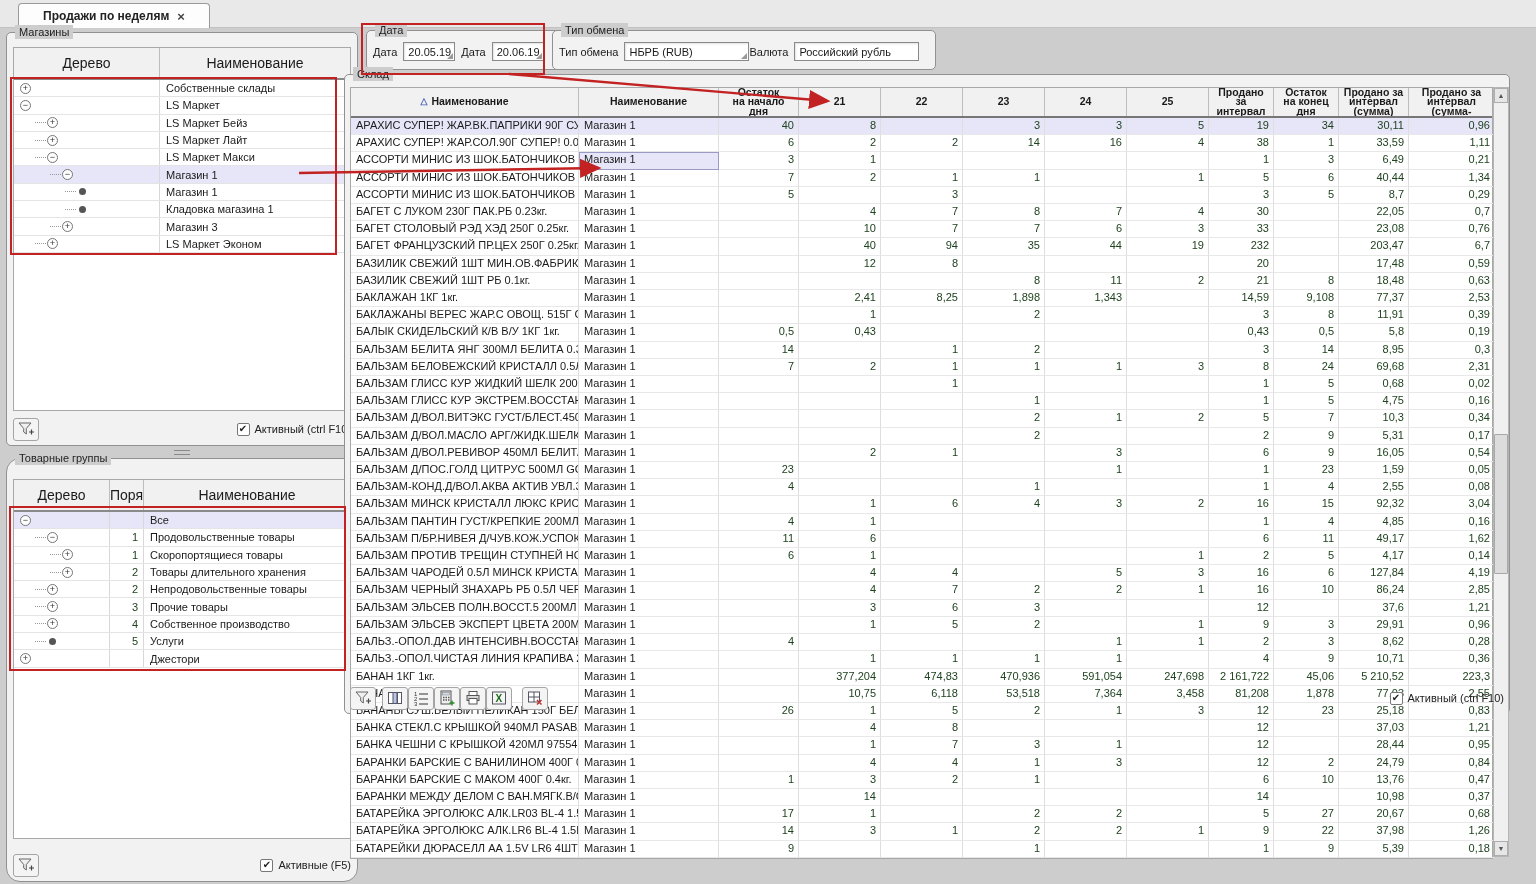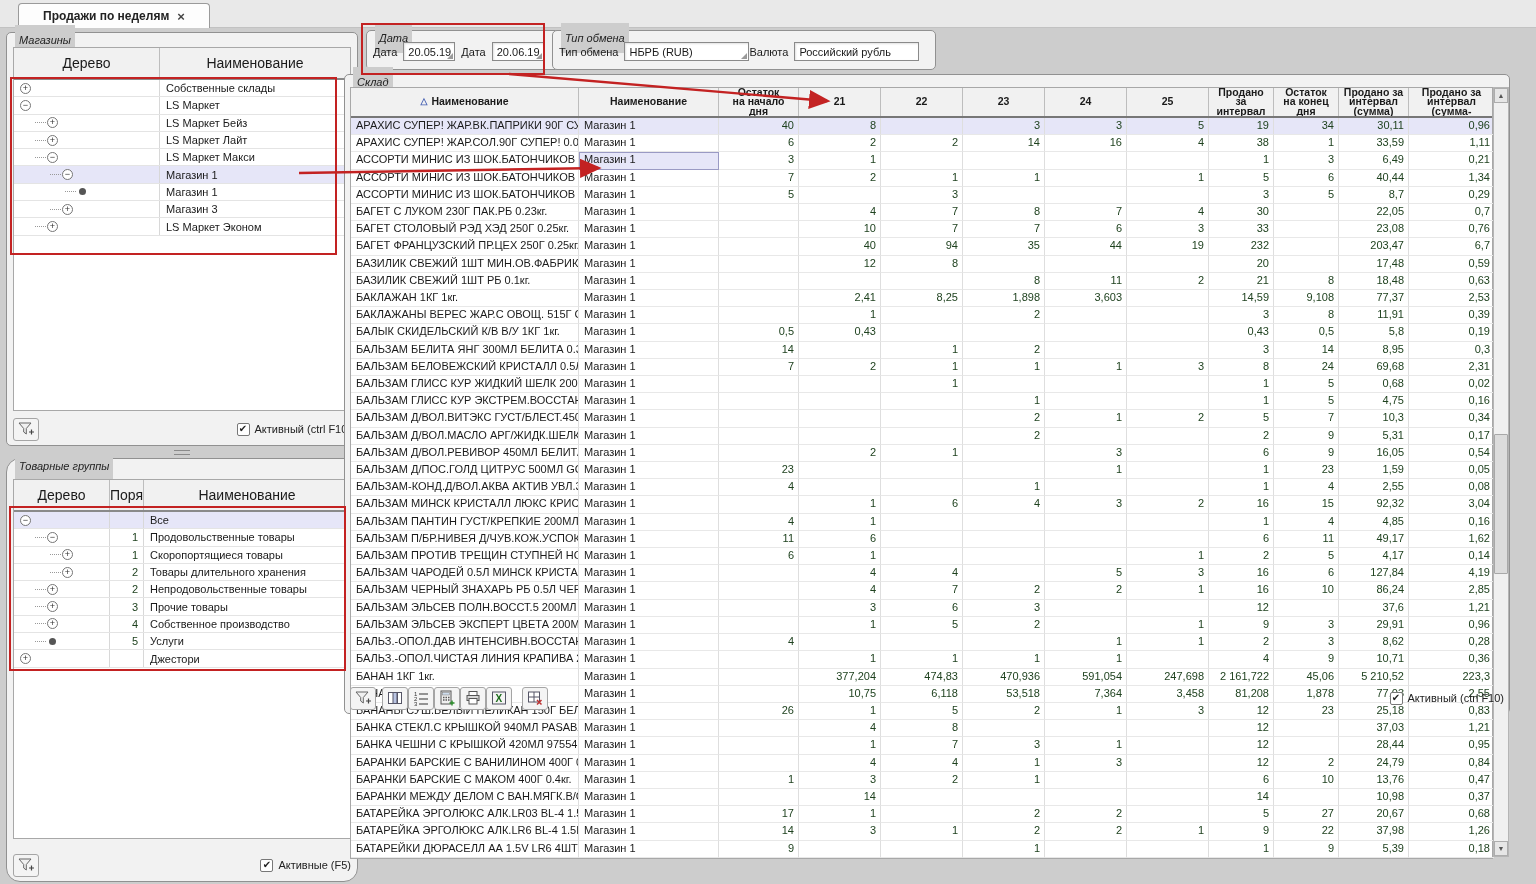--- a/index.html
+++ b/index.html
@@ -6,21 +6,21 @@
   html,body { width:1536px; height:884px; }
   body { position:relative; background:#cdcdcd; font-family:"Liberation Sans", sans-serif; color:#1a1a1a; overflow:hidden; }
 
   
   .tabbar { position:absolute; left:0; top:0; width:1536px; height:28px; background:#e9e9e9; border-bottom:1px solid #c2c2c2; }
   .tab { position:absolute; left:18px; top:3px; height:25px; background:#fdfdfd; border:1px solid #9a9a9a; border-bottom:none; border-radius:4px 4px 0 0; display:flex; align-items:center; padding:0 24px; font-size:12px; font-weight:bold; color:#222; }
   .tab-close { margin-left:8px; font-weight:bold; color:#444; font-size:13px; cursor:default; }
 
   
   .groupbox { position:absolute; border:1px solid #919191; border-radius:5px; background:#f2f2f2; }
-  .gb-label { position:absolute; top:-8px; left:8px; background:#cdcdcd; padding:8px 4px; font-size:11px; color:#222; line-height:14px;font-style:italic; }
+  .gb-label { position:absolute; top:-8px; left:8px; background:#cdcdcd; padding:0 4px; font-size:11px; color:#222; line-height:14px; }
 
   
   .ltable { position:absolute; background:#fff; border:1px solid #a8a8a8; overflow:hidden; }
   .lhead { display:flex; height:32px; background:#f1f1f1; border-bottom:2px solid #8a8a8a; }
   .lh { display:flex; align-items:center; justify-content:center; font-size:14px; border-right:1px solid #bdbdbd; overflow:hidden; white-space:nowrap; }
   .trow { display:flex; height:17.3px; align-items:center; border-bottom:1px solid #e4e4e4; background:#fff; font-size:11px; }
   .trow.sel { background:#e6e6f8; }
   .tcell-tree { display:flex; align-items:center; overflow:hidden; height:100%; border-right:1px solid #d8d8d8; }
   .tcell-ord { text-align:right; padding-right:5px; color:#1f421f; border-right:1px solid #d8d8d8; height:100%; display:flex; align-items:center; justify-content:flex-end; }
   .tcell-name { padding-left:6px; overflow:hidden; white-space:nowrap; flex:1; }
@@ -126,20 +126,27 @@
             <span class="ticon">−</span>
           </div>
           <div class="tcell-name">Магазин 1</div>
         </div>
         <div class="trow">
           <div class="tcell-tree" style="width: 146px; padding-left: 51px;">
             <span class="dots"></span>
             <span class="ticon leaf"></span>
           </div>
           <div class="tcell-name">Магазин 1</div>
+        </div>
+        <div class="trow">
+          <div class="tcell-tree" style="width: 146px; padding-left: 51px;">
+            <span class="dots"></span>
+            <span class="ticon leaf"></span>
+          </div>
+          <div class="tcell-name">Кладовка магазина 1</div>
         </div>
         <div class="trow">
           <div class="tcell-tree" style="width: 146px; padding-left: 36px;">
             <span class="dots"></span>
             <span class="ticon">+</span>
           </div>
           <div class="tcell-name">Магазин 3</div>
         </div>
         <div class="trow">
           <div class="tcell-tree" style="width: 146px; padding-left: 21px;">
@@ -454,21 +461,21 @@
           <div class="wh-cell num w10">18,48</div>
           <div class="wh-cell num w11">0,63</div>
         </div>
         <div class="wh-row">
           <div class="wh-cell name w0">БАКЛАЖАН 1КГ 1кг.</div>
           <div class="wh-cell name w1">Магазин 1</div>
           <div class="wh-cell num w2"></div>
           <div class="wh-cell num w3">2,41</div>
           <div class="wh-cell num w4">8,25</div>
           <div class="wh-cell num w5">1,898</div>
-          <div class="wh-cell num w6">3,603</div>
+          <div class="wh-cell num w6">1,343</div>
           <div class="wh-cell num w7"></div>
           <div class="wh-cell num w8">14,59</div>
           <div class="wh-cell num w9">9,108</div>
           <div class="wh-cell num w10">77,37</div>
           <div class="wh-cell num w11">2,53</div>
         </div>
         <div class="wh-row">
           <div class="wh-cell name w0">БАКЛАЖАНЫ ВЕРЕС ЖАР.С ОВОЩ. 515Г СТ</div>
           <div class="wh-cell name w1">Магазин 1</div>
           <div class="wh-cell num w2"></div>

